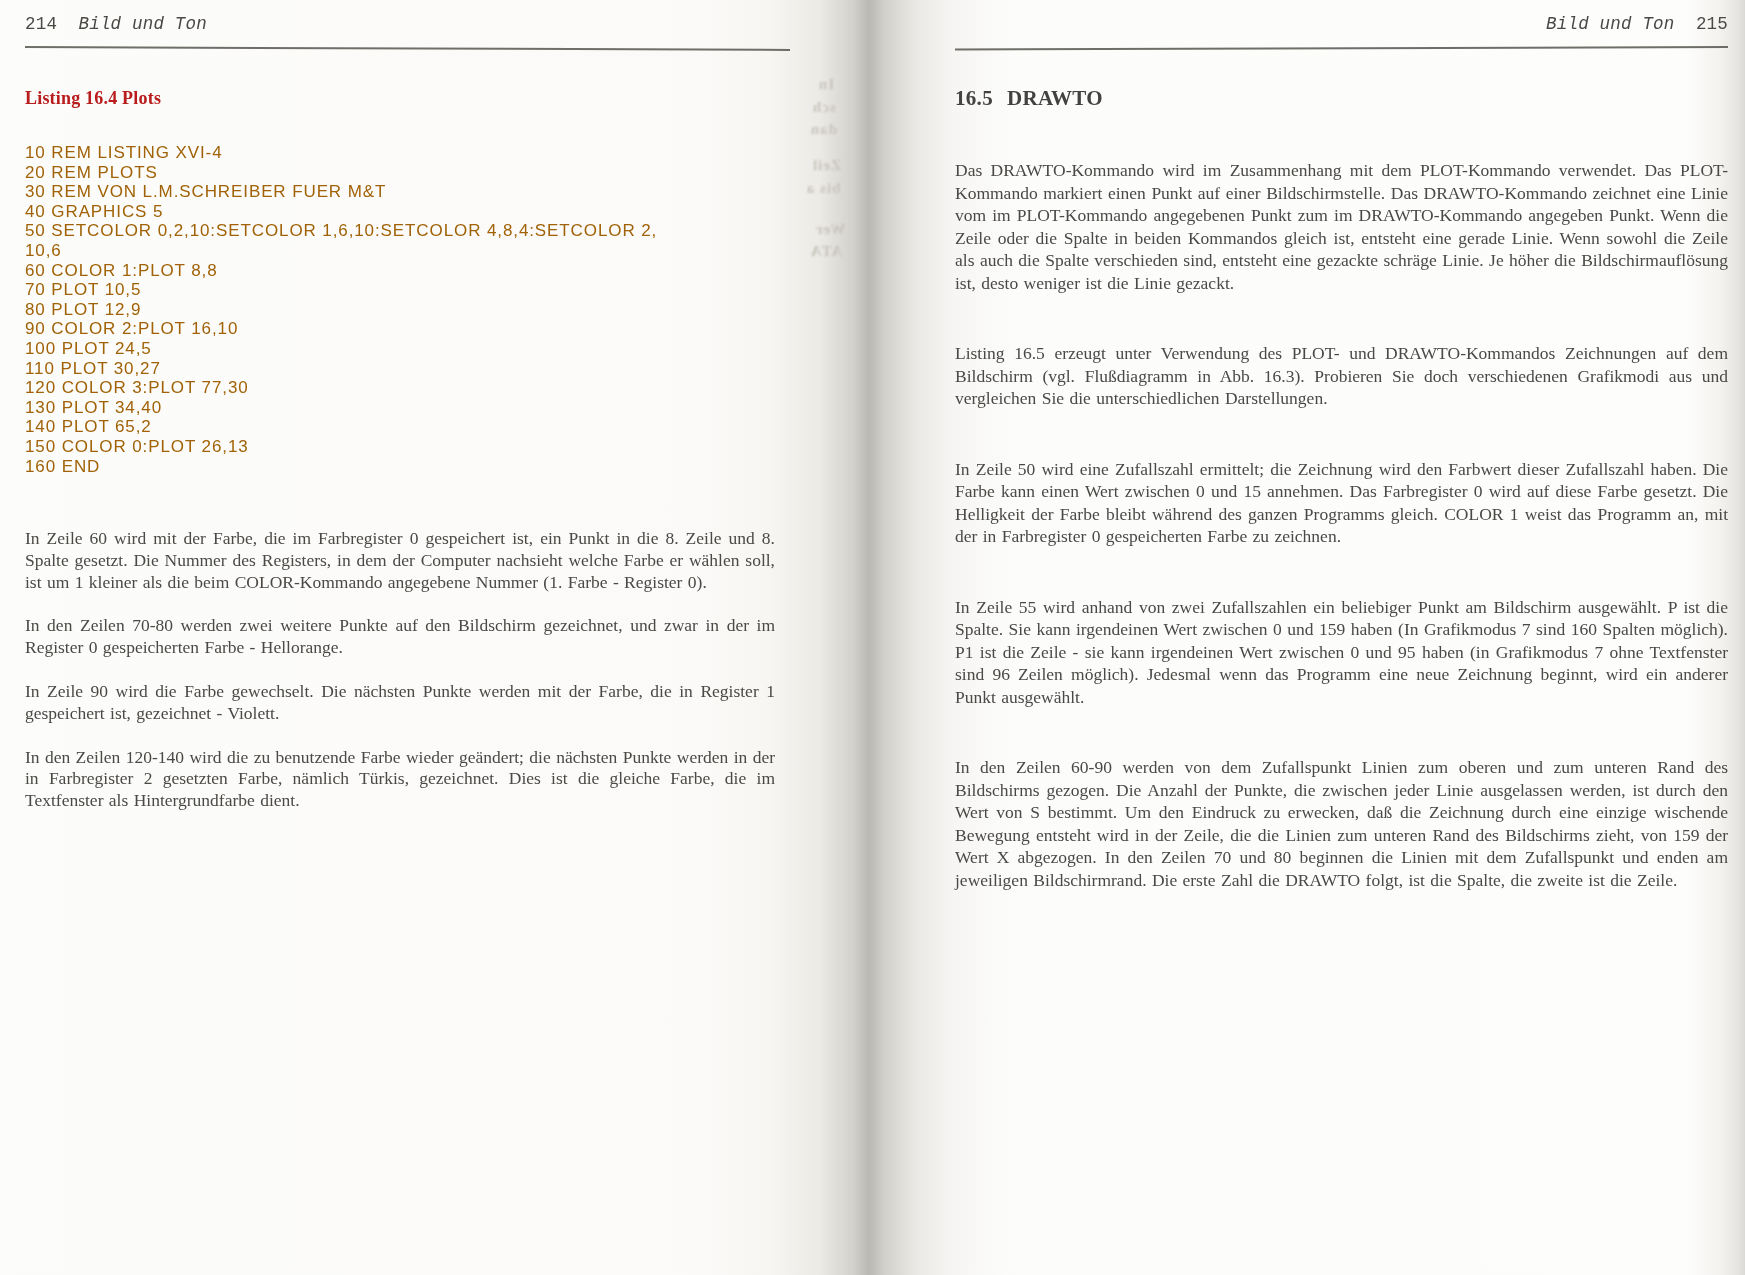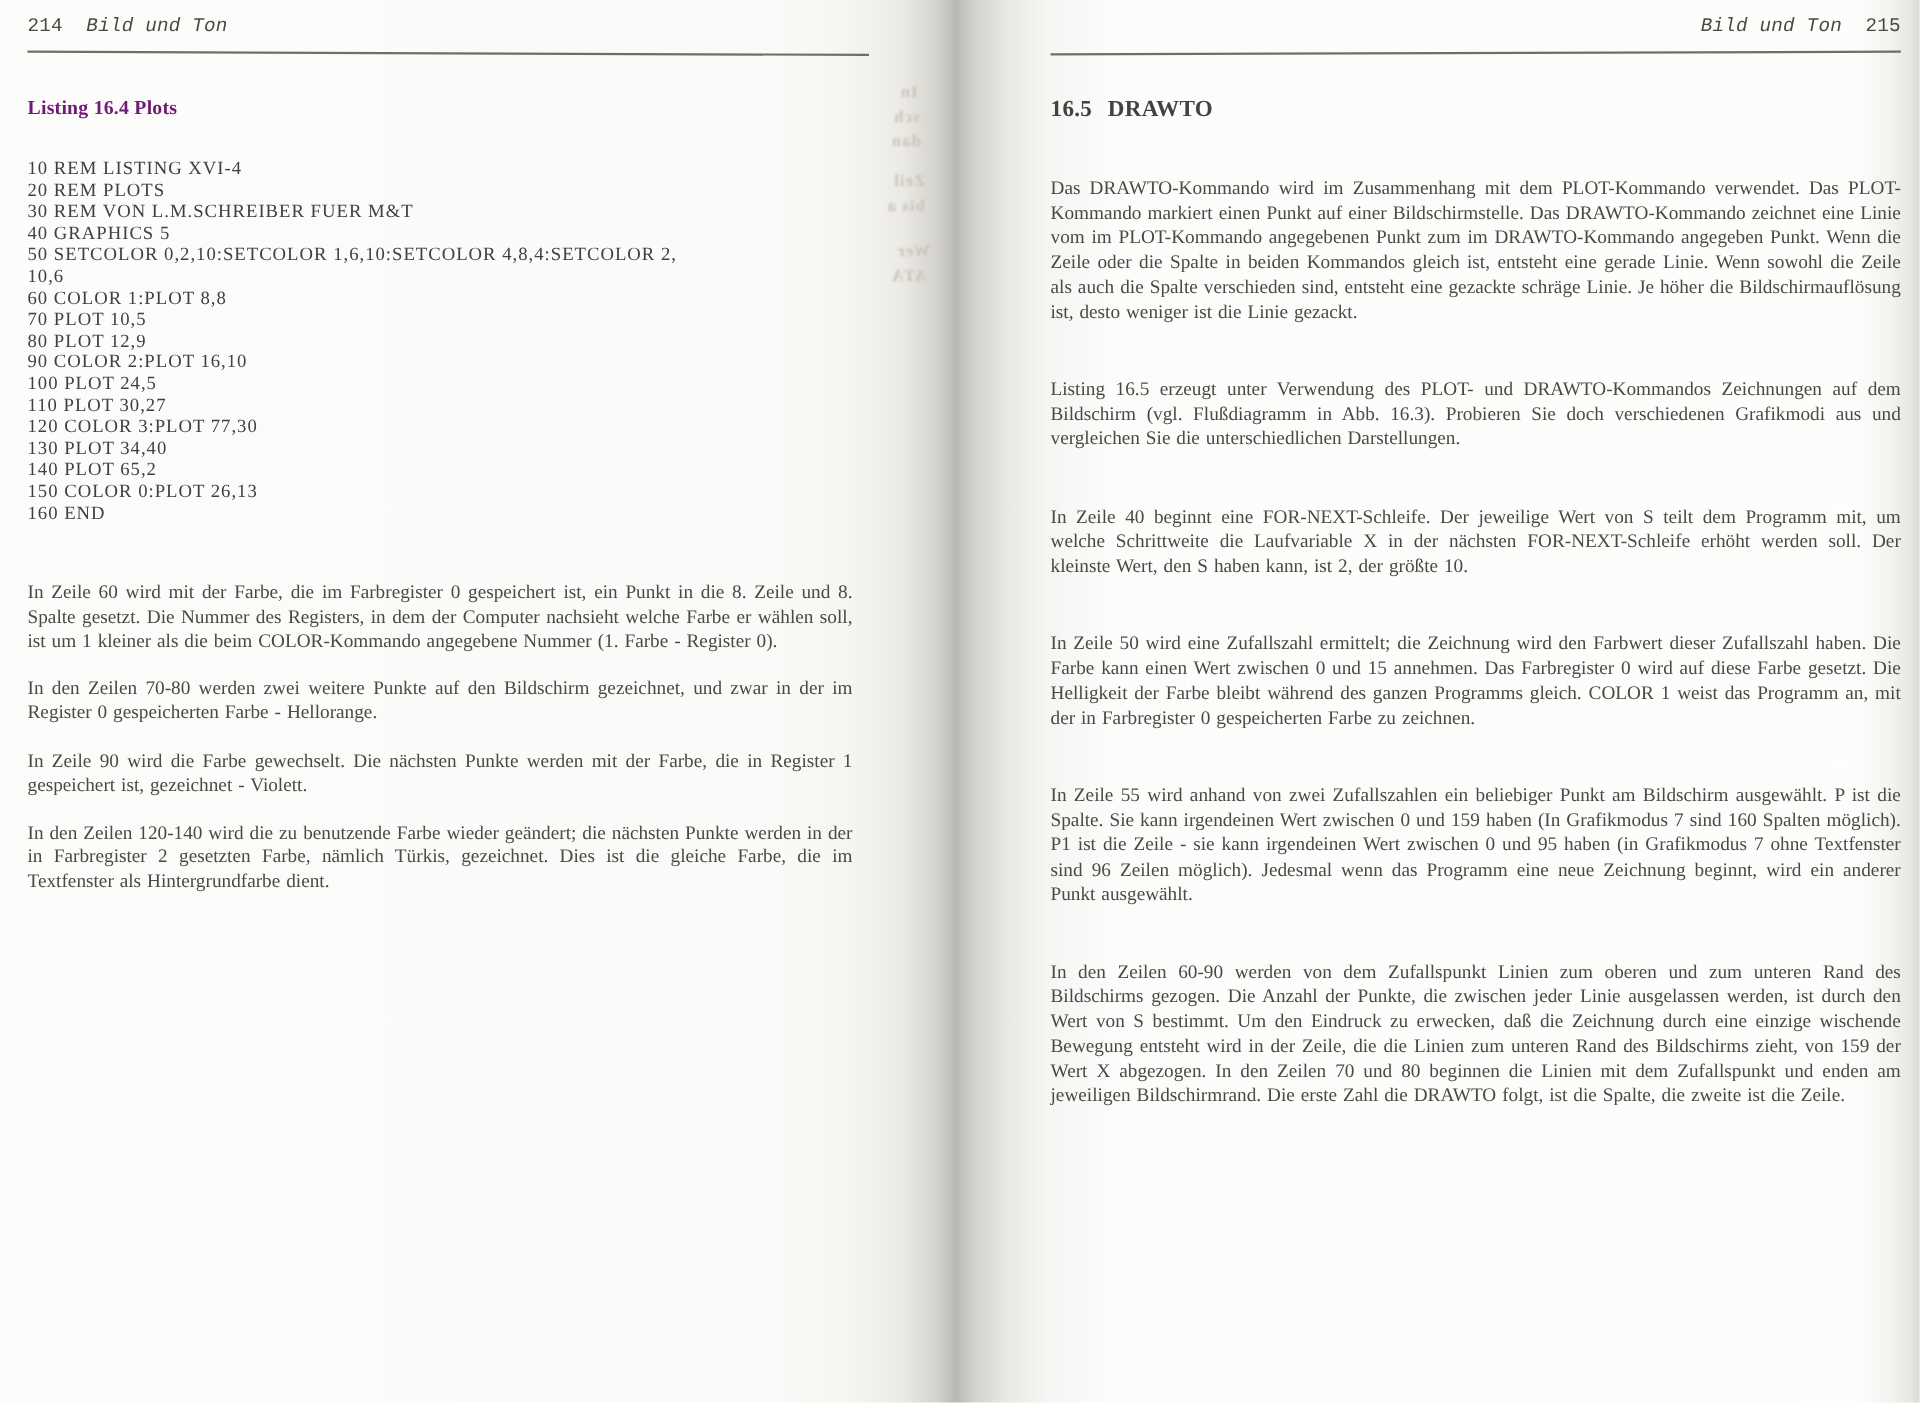--- a/index.html
+++ b/index.html
@@ -32,29 +32,29 @@
   .col-right .running-header { text-align: right; }
   .head-rule {
     border: none; height: 2px; background: #56554f;
     margin: 8px 0 0 0; opacity: 0.85;
   }
   .col-left  .head-rule { width: 765px; transform: rotate(0.22deg); transform-origin: left center; }
   .col-right .head-rule { width: 773px; transform: rotate(-0.18deg); transform-origin: right center; }
 
   .listing-heading {
     margin: 40px 0 0 0;
-    font-size: 18px; font-weight: bold; color: #701a75;
+    font-size: 18px; font-weight: bold; color: #b91c1c;
     letter-spacing: 0.2px;
   }
   .code-listing {
     margin: 34px 0 0 0;
-    font-family: Liberation Serif, serif;
+    font-family: Liberation Sans, sans-serif;
     font-size: 17px; line-height: 19.6px;
     letter-spacing: 0.9px;
-    color: #404040;
+    color: #a16207;
     white-space: pre;
   }
   .section-heading {
     margin: 38px 0 0 0;
     font-size: 21px; font-weight: bold; color: #434240;
     letter-spacing: 0.3px;
   }
   .section-heading .sec-num { margin-right: 14px; }
 
   .body-par {
@@ -119,21 +119,20 @@
 <div class="page-col col-right">
   <div class="running-header">
     <span class="title">Bild und Ton</span>&nbsp;&nbsp;<span class="num">215</span>
   </div>
   <hr class="head-rule">
 
   <h2 class="section-heading"><span class="sec-num">16.5</span><span>DRAWTO</span></h2>
 
   <p class="body-par m-head-to-p1">Das DRAWTO-Kommando wird im Zusammenhang mit dem PLOT-Kommando verwendet. Das PLOT-Kommando markiert einen Punkt auf einer Bildschirmstelle. Das DRAWTO-Kommando zeichnet eine Linie vom im PLOT-Kommando angegebenen Punkt zum im DRAWTO-Kommando angegeben Punkt. Wenn die Zeile oder die Spalte in beiden Kommandos gleich ist, entsteht eine gerade Linie. Wenn sowohl die Zeile als auch die Spalte verschieden sind, entsteht eine gezackte schräge Linie. Je höher die Bildschirmauflösung ist, desto weniger ist die Linie gezackt.</p>
   <p class="body-par gap-right">Listing 16.5 erzeugt unter Verwendung des PLOT- und DRAWTO-Kommandos Zeichnungen auf dem Bildschirm (vgl. Flußdiagramm in Abb. 16.3). Probieren Sie doch verschiedenen Grafikmodi aus und vergleichen Sie die unterschiedlichen Darstellungen.</p>
-  <p class="body-par gap-right">In Zeile 40 beginnt eine FOR-NEXT-Schleife. Der jeweilige Wert von S teilt dem Programm mit, um welche Schrittweite die Laufvariable X in der nächsten FOR-NEXT-Schleife erhöht werden soll. Der kleinste Wert, den S haben kann, ist 2, der größte 10.</p>
   <p class="body-par gap-right">In Zeile 50 wird eine Zufallszahl ermittelt; die Zeichnung wird den Farbwert dieser Zufallszahl haben. Die Farbe kann einen Wert zwischen 0 und 15 annehmen. Das Farbregister 0 wird auf diese Farbe gesetzt. Die Helligkeit der Farbe bleibt während des ganzen Programms gleich. COLOR 1 weist das Programm an, mit der in Farbregister 0 gespeicherten Farbe zu zeichnen.</p>
   <p class="body-par gap-right">In Zeile 55 wird anhand von zwei Zufallszahlen ein beliebiger Punkt am Bildschirm ausgewählt. P ist die Spalte. Sie kann irgendeinen Wert zwischen 0 und 159 haben (In Grafikmodus 7 sind 160 Spalten möglich). P1 ist die Zeile - sie kann irgendeinen Wert zwischen 0 und 95 haben (in Grafikmodus 7 ohne Textfenster sind 96 Zeilen möglich). Jedesmal wenn das Programm eine neue Zeichnung beginnt, wird ein anderer Punkt ausgewählt.</p>
   <p class="body-par gap-right">In den Zeilen 60-90 werden von dem Zufallspunkt Linien zum oberen und zum unteren Rand des Bildschirms gezogen. Die Anzahl der Punkte, die zwischen jeder Linie ausgelassen werden, ist durch den Wert von S bestimmt. Um den Eindruck zu erwecken, daß die Zeichnung durch eine einzige wischende Bewegung entsteht wird in der Zeile, die die Linien zum unteren Rand des Bildschirms zieht, von 159 der Wert X abgezogen. In den Zeilen 70 und 80 beginnen die Linien mit dem Zufallspunkt und enden am jeweiligen Bildschirmrand. Die erste Zahl die DRAWTO folgt, ist die Spalte, die zweite ist die Zeile.</p>
 </div>
 
 <span class="ghost" style="left:818px; top:76px;">In</span>
 <span class="ghost" style="left:812px; top:99px;">sch</span>
 <span class="ghost" style="left:810px; top:121px;">dan</span>
 <span class="ghost" style="left:812px; top:157px;">Zeil</span>
 <span class="ghost" style="left:806px; top:180px;">bis a</span>

